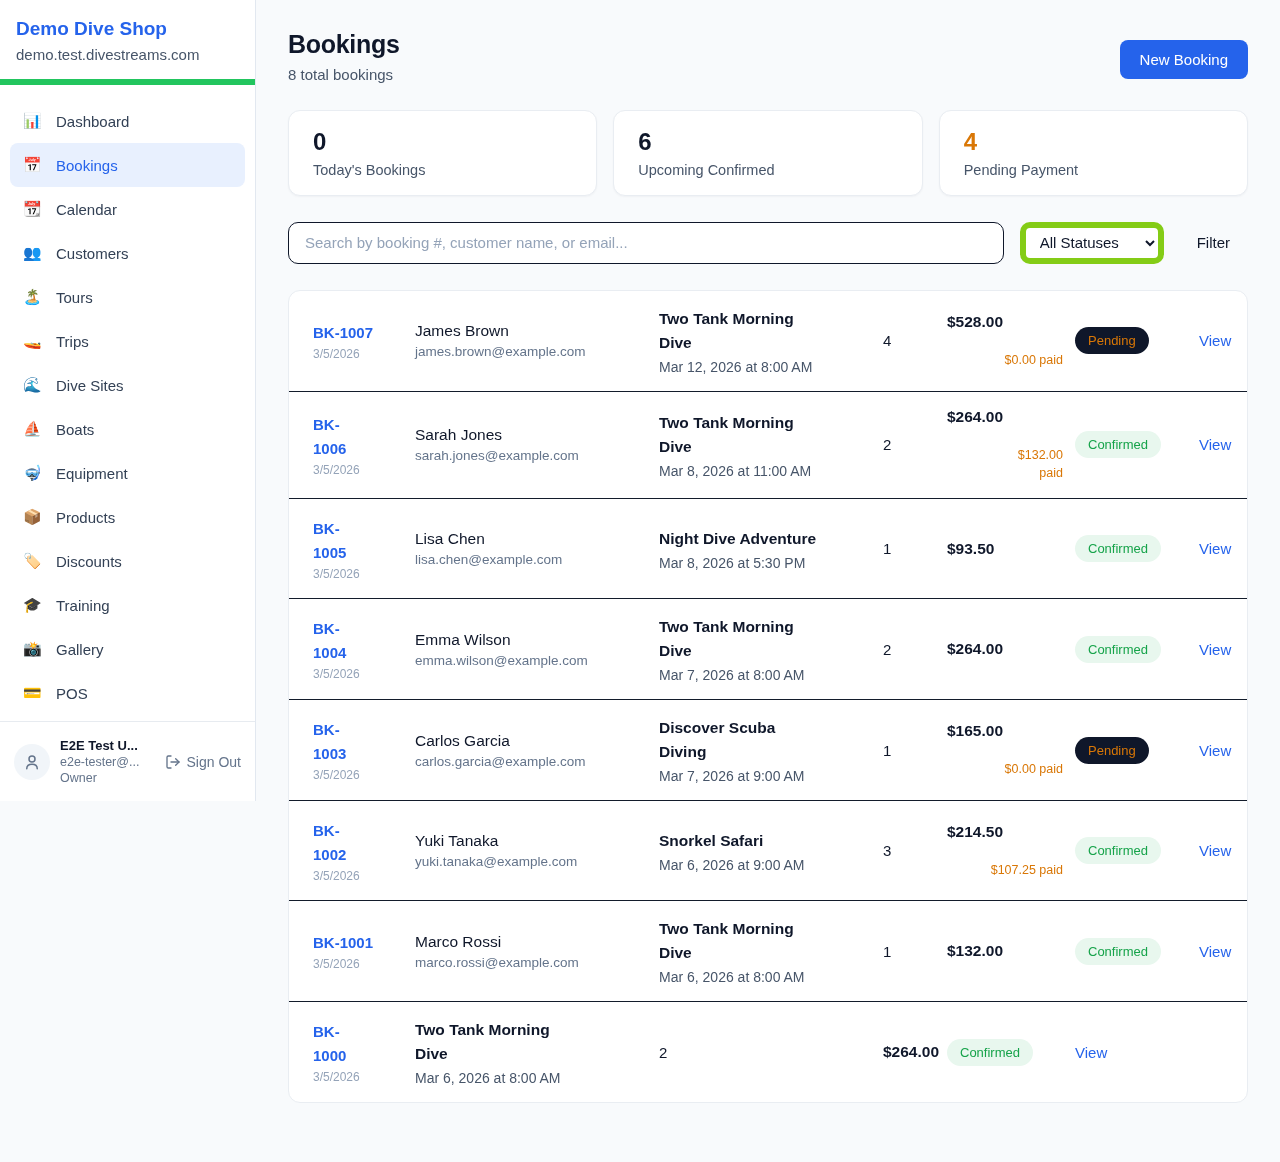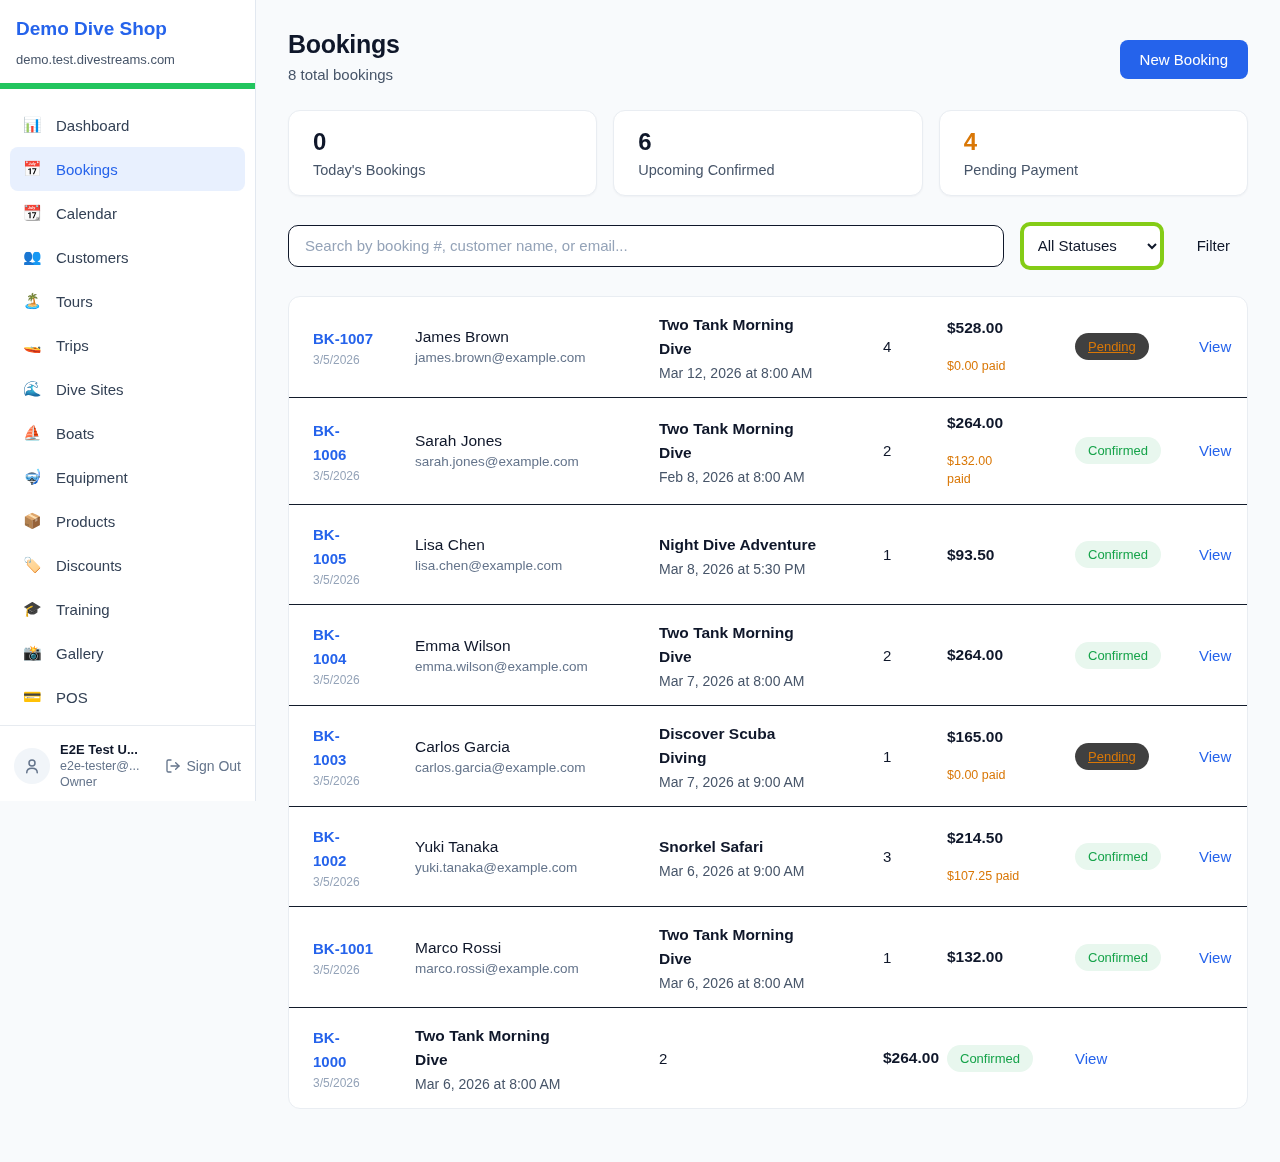--- a/index.html
+++ b/index.html
@@ -14,21 +14,21 @@
   
   .sidebar {
     position: fixed; left: 0; top: 0;
     width: 256px; height: 801px;
     background: #ffffff;
     border-right: 1px solid #e2e8f0;
     display: flex; flex-direction: column;
   }
   .shop-header { padding: 18px 16px 16px; border-bottom: 6px solid #22c55e; }
   .shop-name { color: #2563eb; font-size: 19px; font-weight: 700; }
-  .shop-domain { color: #475569; font-size: 13px; margin-top: 12px; }
+  .shop-domain { color: #475569; font-size: 15px; margin-top: 6px; }
   .nav { padding: 14px 10px 6px; }
   .nav-item {
     display: flex; align-items: center; gap: 13px;
     height: 44px; padding: 0 13px;
     border-radius: 8px;
     font-size: 15px; color: #334155;
     cursor: pointer;
   }
   .nav-item.active { background: #e8f0fe; color: #2563eb; font-weight: 500; }
   .nav-icon { width: 20px; font-size: 15px; text-align: center; flex: none; }
@@ -78,22 +78,22 @@
 
   .filter-row { display: flex; align-items: center; margin-top: 26px; }
   .search-input {
     flex: 1; height: 42px;
     border: 1px solid #0f172a; border-radius: 10px;
     background: #ffffff; padding: 0 16px;
     font-size: 15px; font-family: inherit; color: #0f172a;
   }
   .search-input::placeholder { color: #94a3b8; }
   .status-select {
-    margin-left: 16px; height: 48px; width: 144px;
-    border: 4px solid #84cc16; border-radius: 10px;
+    margin-left: 16px; height: 42px; width: 144px;
+    border: 6px solid #84cc16; border-radius: 10px;
     background: #ffffff; padding: 0 10px;
     font-size: 15px; font-family: inherit; color: #0f172a;
   }
   .filter-label { margin-left: 33px; margin-right: 18px; font-size: 15px; color: #0f172a; cursor: pointer; }
 
   
   .table {
     margin-top: 26px;
     background: #ffffff;
     border: 1px solid #e9edf2; border-radius: 12px;
@@ -121,28 +121,28 @@
     color: #2563eb; font-weight: 700; font-size: 15px;
     white-space: pre-line; line-height: 1.6; cursor: pointer;
   }
   .booking-date { color: #94a3b8; font-size: 12px; margin-top: 2px; }
   .cust-name { font-size: 15.5px; color: #0f172a; }
   .cust-email { font-size: 13.5px; color: #64748b; margin-top: 4px; }
   .trip-name { font-size: 15.5px; font-weight: 600; color: #0f172a; white-space: pre-line; line-height: 1.55; }
   .trip-when { font-size: 14px; color: #475569; margin-top: 4px; }
   .pax { font-size: 15px; color: #0f172a; }
   .total-amt { font-size: 15.5px; font-weight: 700; color: #0f172a; }
-  .total-paid { font-size: 12.5px; color: #d97706; margin-top: 20px; white-space: pre-line; line-height: 1.45; }
+  .total-paid { font-size: 12.5px; color: #d97706; margin-top: 20px; white-space: pre-line; line-height: 1.45; text-align: right; }
   .total-paid:empty { display: none; }
   .badge {
     display: inline-block;
     padding: 6px 13px; border-radius: 999px;
     font-size: 13px;
   }
-  .badge[data-status="Pending"]   { color: #d97706; background: #404040; text-decoration: underline; }
+  .badge[data-status="Pending"]   { color: #d97706; background: #0f172a; }
   .badge[data-status="Confirmed"] { color: #16a34a; background: #e8f7ee; }
   .view-link { color: #2563eb; font-size: 15px; cursor: pointer; }
 </style>
 </head>
 <body>
 
 <aside class="sidebar">
   <div class="shop-header">
     <div class="shop-name">Demo Dive Shop</div>
     <div class="shop-domain">demo.test.divestreams.com</div>
@@ -294,21 +294,21 @@
 1006</div>
         <div class="booking-date">3/5/2026</div>
       </div>
       <div>
         <div class="cust-name">Sarah Jones</div>
         <div class="cust-email">sarah.jones@example.com</div>
       </div>
       <div>
         <div class="trip-name">Two Tank Morning
 Dive</div>
-        <div class="trip-when">Feb 8, 2026 at 8:00 AM</div>
+        <div class="trip-when">Mar 8, 2026 at 11:00 AM</div>
       </div>
       <div class="pax">2</div>
       <div>
         <div class="total-amt">$264.00</div>
         <div class="total-paid">$132.00
 paid</div>
       </div>
       <div><span class="badge" data-status="Confirmed">Confirmed</span></div>
       <div class="view-link">View</div>
     </div>

